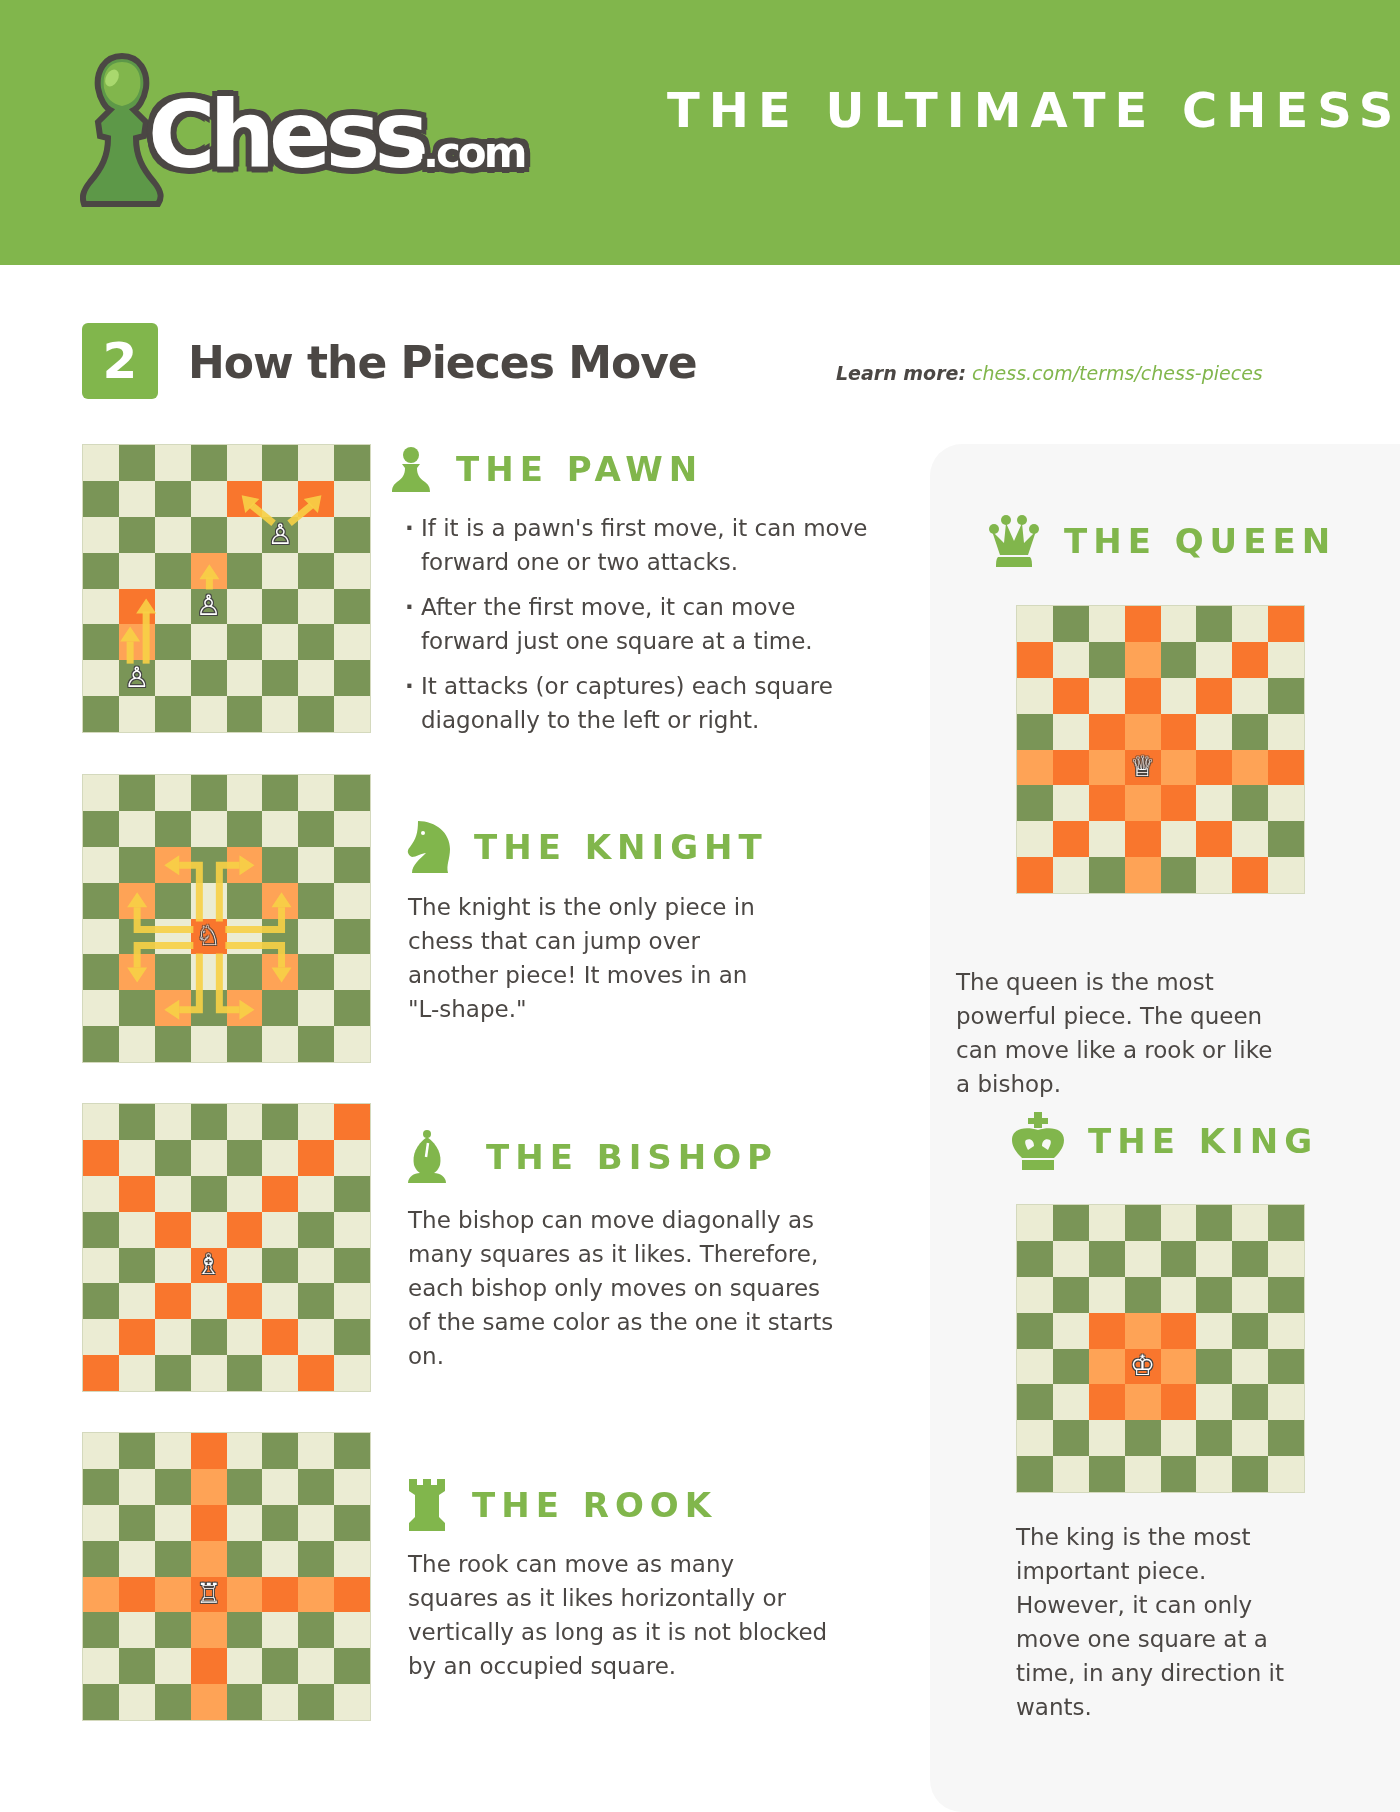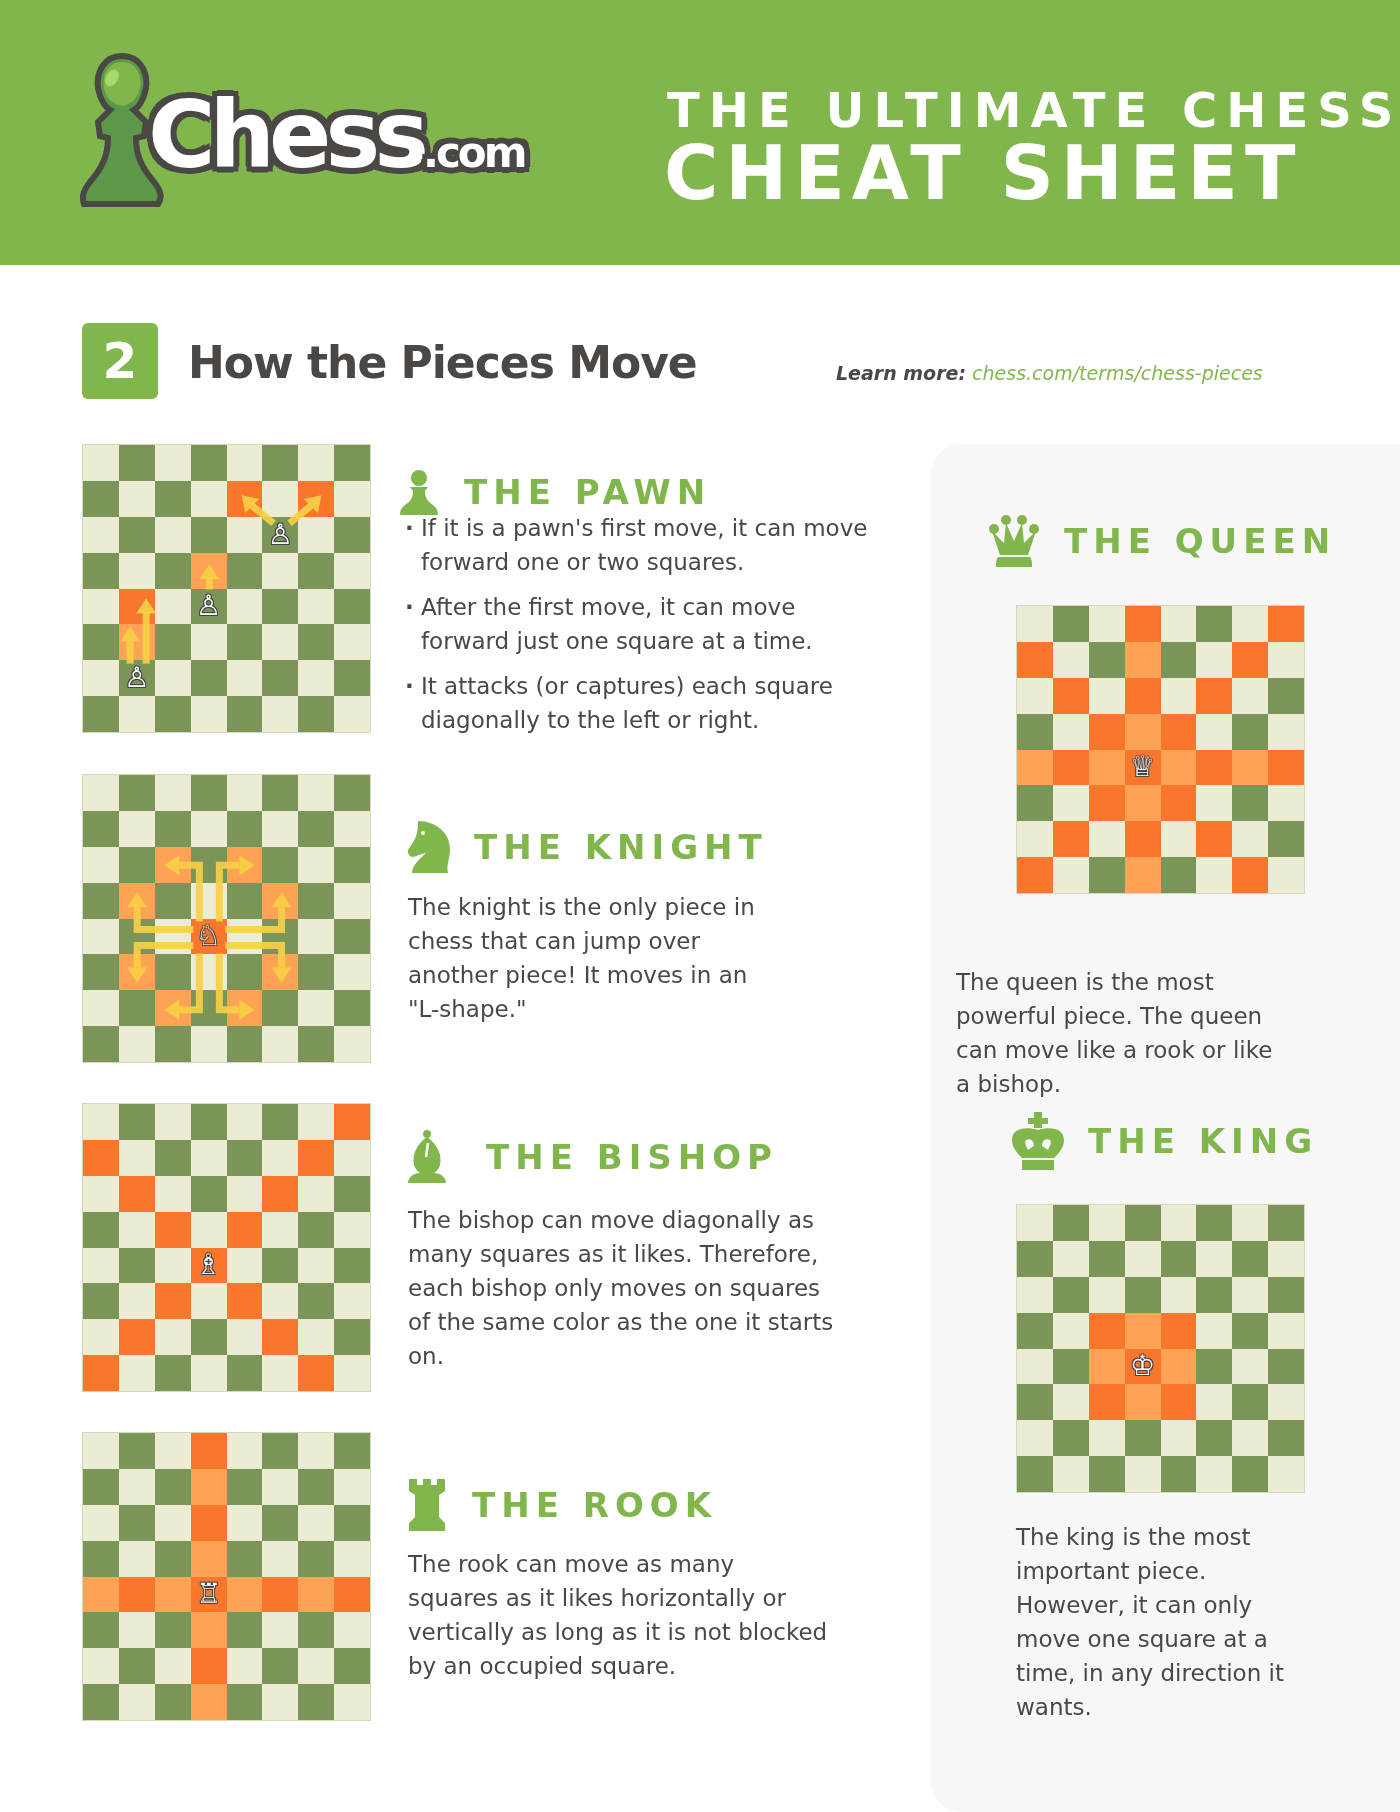--- a/index.html
+++ b/index.html
@@ -57,21 +57,20 @@
 <div class="header">
   <div class="logo">
     <svg class="logo-pawn" width="84" height="160" viewBox="0 0 84 160">
       <path d="M42 4 C24 4 16 20 18 36 C20 48 26 56 30 58 L18 70 L20 84 L28 86 C28 104 22 116 10 130 C2 140 2 146 4 152 L78 152 C82 146 82 140 74 130 C62 116 56 104 56 86 L64 84 L66 70 L54 58 C58 56 64 48 66 36 C68 20 60 4 42 4 Z" fill="#5d9848" stroke="#4b4744" stroke-width="6"></path>
       <path d="M42 10 C28 10 22 22 24 36 C26 46 32 52 42 54 C52 52 58 46 60 36 C62 22 56 10 42 10 Z" fill="#81b64c"></path>
       <ellipse cx="32" cy="26" rx="6" ry="9" fill="#a9d86e" transform="rotate(30 32 26)"></ellipse>
     </svg>
     <div class="logo-text"><span>Chess</span><span class="logo-dotcom">.com</span></div>
   </div>
   <div class="header-sub">THE ULTIMATE CHESS</div>
-  <div class="header-main">CHEAT SHEET</div>
 </div>
 
 <div class="section-badge">2</div>
 <div class="section-title">How the Pieces Move</div>
 <div class="learn-more">
   <span class="learn-label">Learn more:</span>
   <a class="learn-link">chess.com/terms/chess-pieces</a>
 </div>
 
 <div class="panel"></div>
@@ -153,31 +152,31 @@
    <line x1="63.150000000000006" y1="218.65000000000003" x2="63.150000000000006" y2="166.45000000000002" stroke="#f7d046" stroke-width="7" fill="none" opacity="0.9" stroke-linecap="butt"></line>
       <polygon points="0,-11 10,4 -10,4" fill="#f7d046" opacity="0.9" transform="translate(63.150000000000006,164.45000000000002) rotate(0)"></polygon>
    <line x1="126.35000000000001" y1="144.45000000000002" x2="126.35000000000001" y2="132.35000000000002" stroke="#f7d046" stroke-width="7" fill="none" opacity="0.9" stroke-linecap="butt"></line>
       <polygon points="0,-11 10,4 -10,4" fill="#f7d046" opacity="0.9" transform="translate(126.35000000000001,130.35000000000002) rotate(0)"></polygon>
    <line x1="190.55" y1="78.25" x2="168.45000000000002" y2="60.150000000000006" stroke="#f7d046" stroke-width="7" fill="none" opacity="0.9" stroke-linecap="butt"></line>
       <polygon points="0,-11 10,4 -10,4" fill="#f7d046" opacity="0.9" transform="translate(166.45000000000002,58.150000000000006) rotate(-45)"></polygon>
    <line x1="206.55" y1="78.25" x2="228.65000000000003" y2="60.150000000000006" stroke="#f7d046" stroke-width="7" fill="none" opacity="0.9" stroke-linecap="butt"></line>
       <polygon points="0,-11 10,4 -10,4" fill="#f7d046" opacity="0.9" transform="translate(230.65000000000003,58.150000000000006) rotate(45)"></polygon>
     </svg>
   </div>
-<div class="piece-heading" style="left:396px; top:446px;margin-top:23px;">
+<div class="piece-heading" style="left:388px; top:446px;">
   <span class="hicon">
     <svg width="42" height="46" viewBox="0 0 42 46">
         <circle cx="21" cy="9" r="8" fill="#81b64c"></circle>
         <path d="M12 18 h18 l-3 4 c0 6 2 10 8 14 c4 3 5 6 5 10 H2 c0 -4 1 -7 5 -10 c6 -4 8 -8 8 -14 Z" fill="#81b64c"></path>
       </svg>
   </span>
   <span class="htext">THE PAWN</span>
 </div>
 <ul class="desc bullets" style="left:405px; top:511px; width:480px;">
-  <li>If it is a pawn's first move, it can move forward one or two squares.</li>
+  <li>If it is a pawn's first move, it can move forward one or two attacks.</li>
   <li>After the first move, it can move forward just one square at a time.</li>
   <li>It attacks (or captures) each square diagonally to the left or right.</li>
 </ul>
 
 <div class="board" id="board-knight" style="left: 82px; top: 774px; position: absolute;">
     <div class="sq l"></div>
     <div class="sq d"></div>
     <div class="sq l"></div>
     <div class="sq d"></div>
     <div class="sq l"></div>

